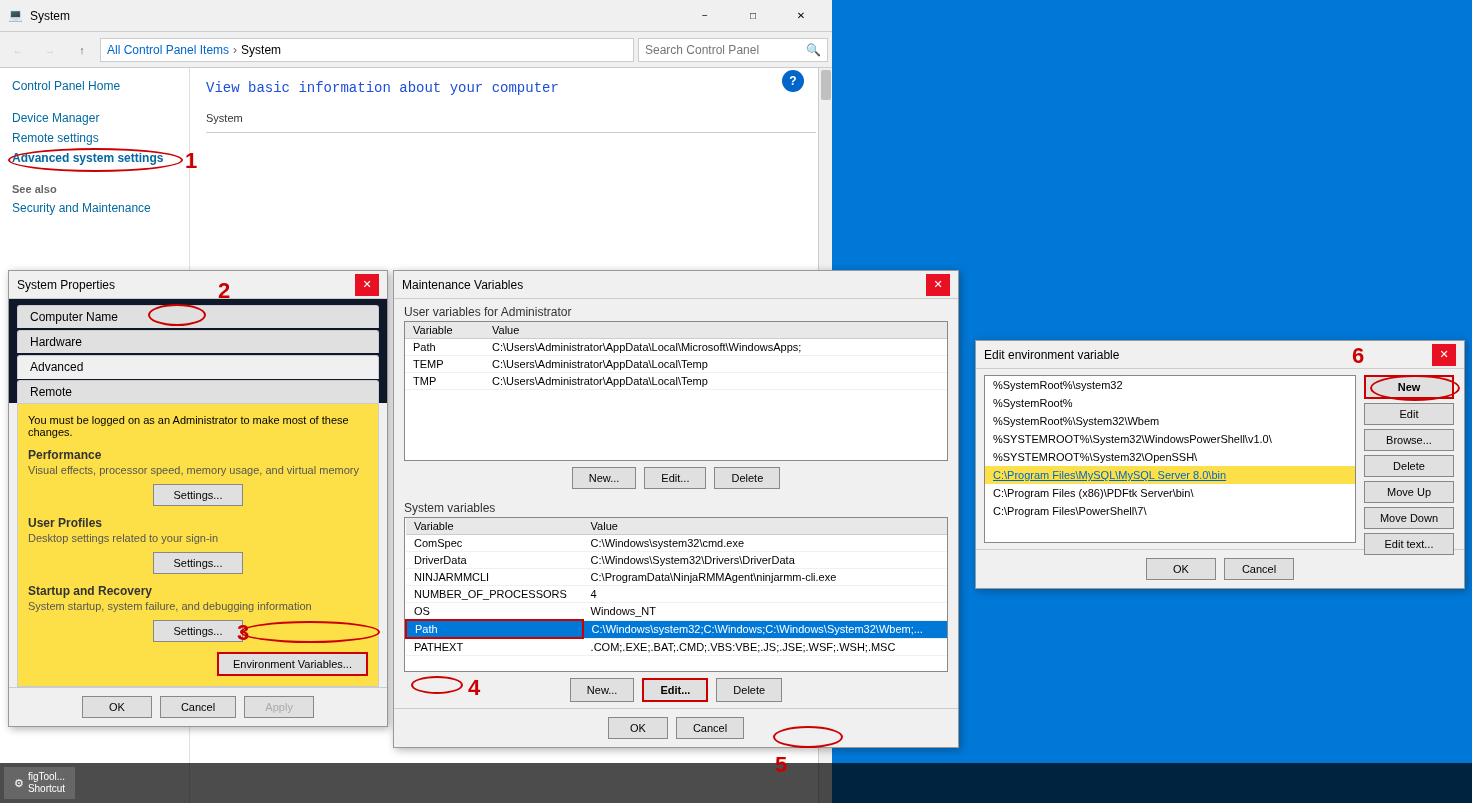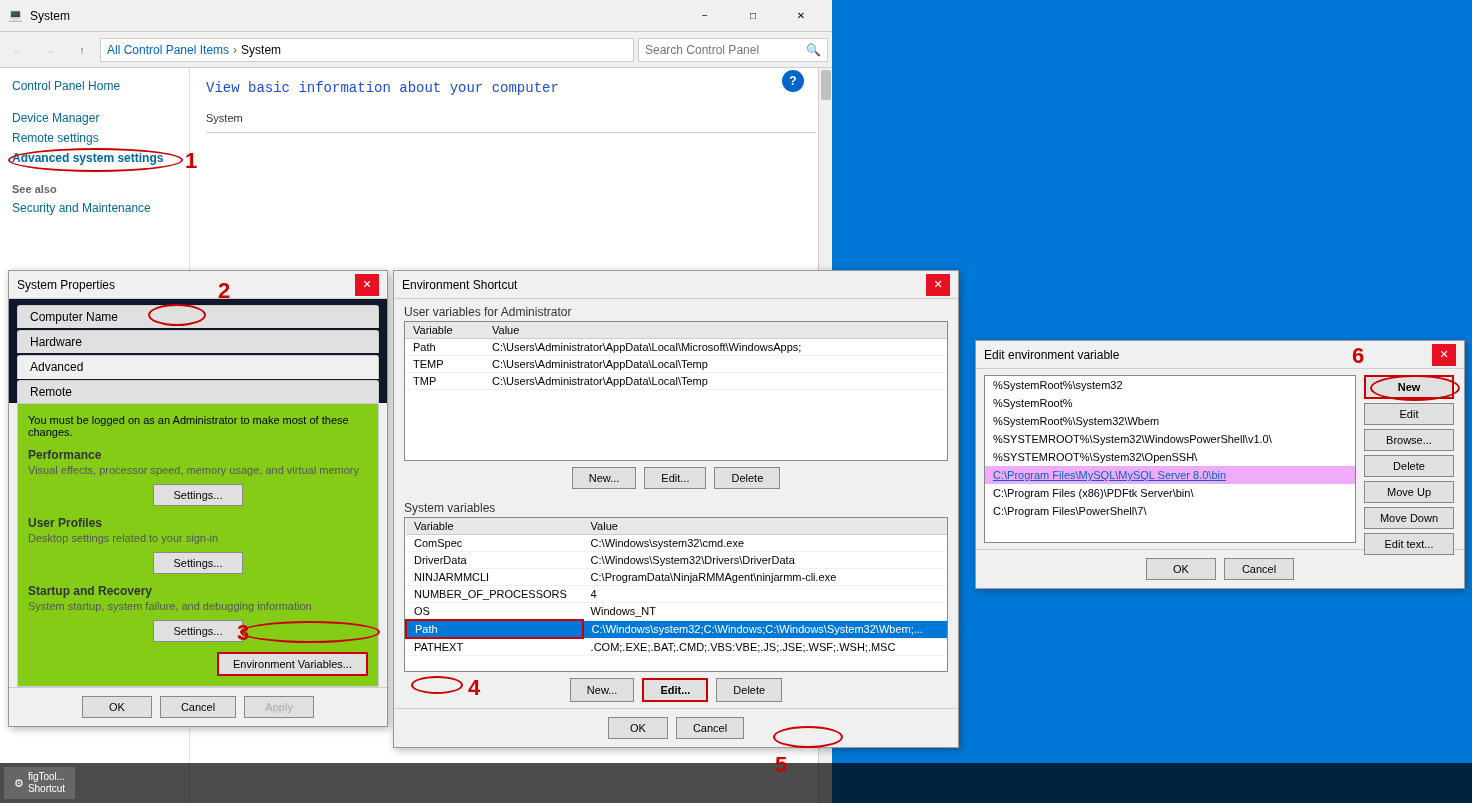--- a/index.html
+++ b/index.html
@@ -224,21 +224,21 @@
       border-radius: 3px 3px 0 0;
     }
     .tab.active {
       background: #f0f0f0;
       font-weight: normal;
       border-bottom: 1px solid #f0f0f0;
       margin-bottom: -1px;
       z-index: 1;
     }
     .tab-content {
-      background: #84cc16;
+      background: #fde047;
       border: 1px solid #ccc;
       margin: 0 8px;
       padding: 10px;
       font-size: 11px;
       min-height: 280px;
     }
 
     .section-title { font-size: 12px; font-weight: bold; color: #333; margin-bottom: 2px; }
     .section-desc { font-size: 11px; color: #555; margin-bottom: 8px; }
 
@@ -539,21 +539,21 @@
   </div>
   <div class="dialog-footer">
     <button class="dialog-btn">OK</button>
     <button class="dialog-btn">Cancel</button>
     <button class="dialog-btn" style="color:#aaa;">Apply</button>
   </div>
 </div>
 
 <div class="dialog-env-vars">
   <div class="dialog-title-bar">
-    <span class="dialog-title-text">Environment Shortcut</span>
+    <span class="dialog-title-text">Maintenance Variables</span>
     <button class="dialog-close-btn">✕</button>
   </div>
 
   <div class="env-section-title">User variables for Administrator</div>
   <div class="env-table-container">
     <table class="env-table">
       <thead>
         <tr>
           <th>Variable</th>
           <th>Value</th>
@@ -640,21 +640,21 @@
   </div>
 
   <div style="display:flex;position:relative;padding:6px 8px;">
 
     <div class="edit-env-list" style="flex:1;margin:0;margin-right:100px;">
       <div class="edit-env-item">%SystemRoot%\system32</div>
       <div class="edit-env-item">%SystemRoot%</div>
       <div class="edit-env-item">%SystemRoot%\System32\Wbem</div>
       <div class="edit-env-item">%SYSTEMROOT%\System32\WindowsPowerShell\v1.0\</div>
       <div class="edit-env-item">%SYSTEMROOT%\System32\OpenSSH\</div>
-      <div class="edit-env-item selected" style="background:#f0abfc;color:#0066cc;text-decoration:underline;">C:\Program Files\MySQL\MySQL Server 8.0\bin</div>
+      <div class="edit-env-item selected" style="background:#fde047;color:#0066cc;text-decoration:underline;">C:\Program Files\MySQL\MySQL Server 8.0\bin</div>
       <div class="edit-env-item">C:\Program Files (x86)\PDFtk Server\bin\</div>
       <div class="edit-env-item">C:\Program Files\PowerShell\7\</div>
     </div>
 
     <div style="position:absolute;right:10px;top:6px;display:flex;flex-direction:column;gap:4px;width:90px;">
       <button class="edit-env-btn new-btn">New</button>
       <button class="edit-env-btn">Edit</button>
       <button class="edit-env-btn">Browse...</button>
       <button class="edit-env-btn">Delete</button>
       <button class="edit-env-btn">Move Up</button>

